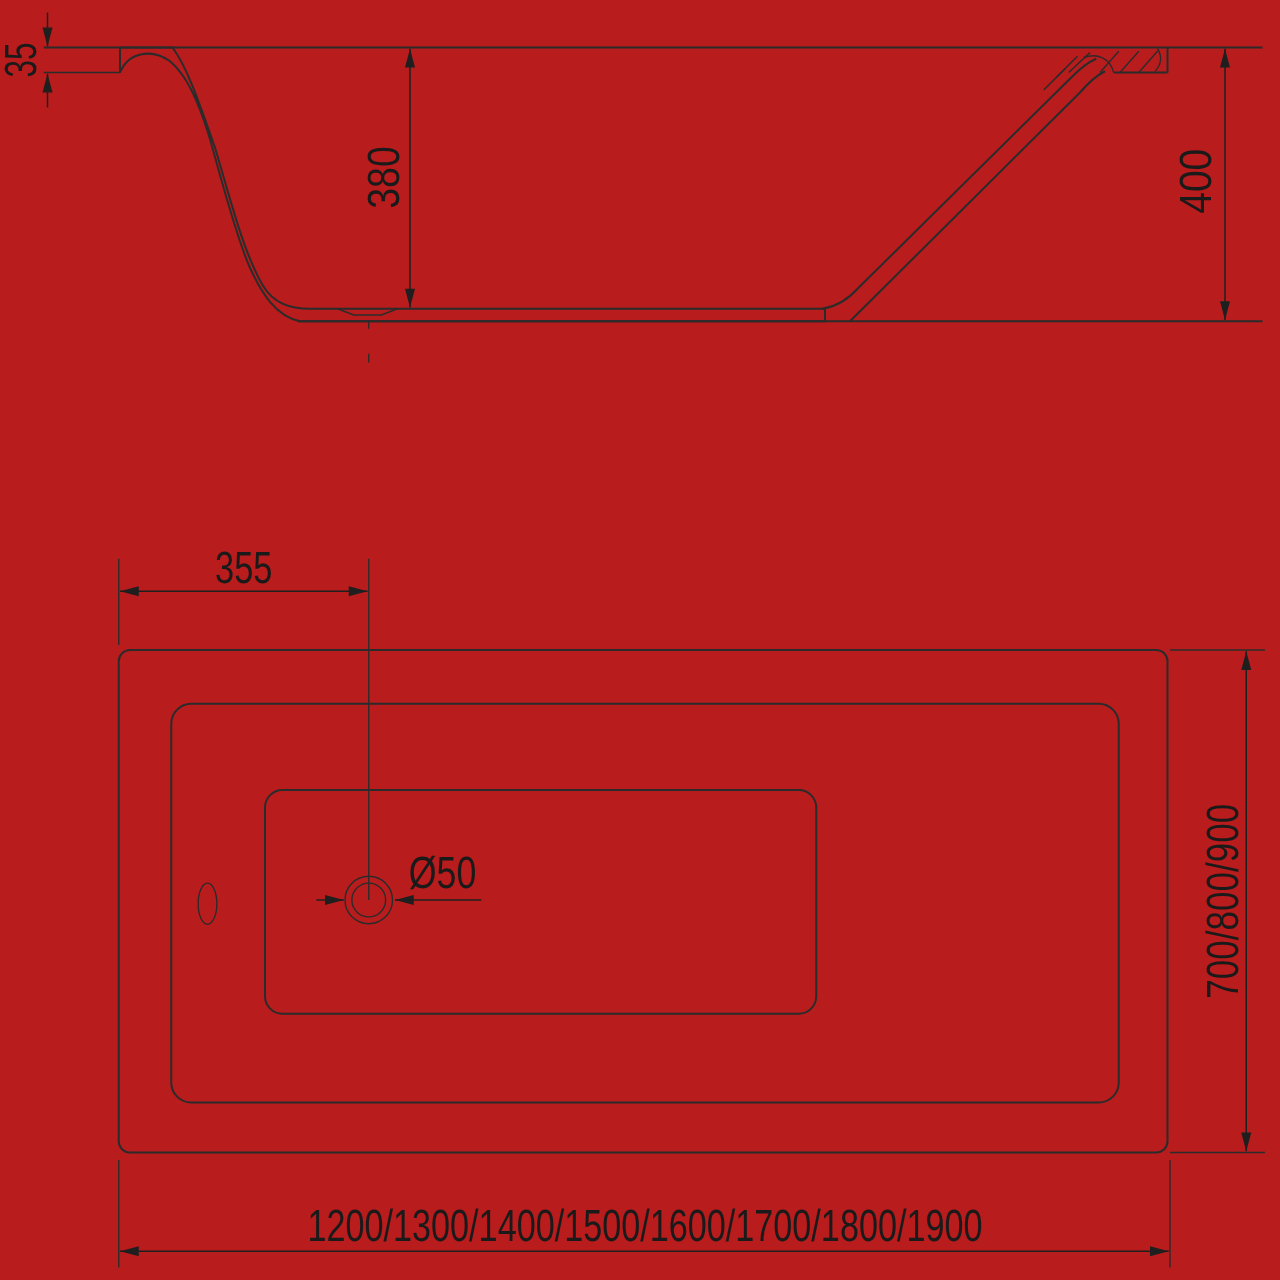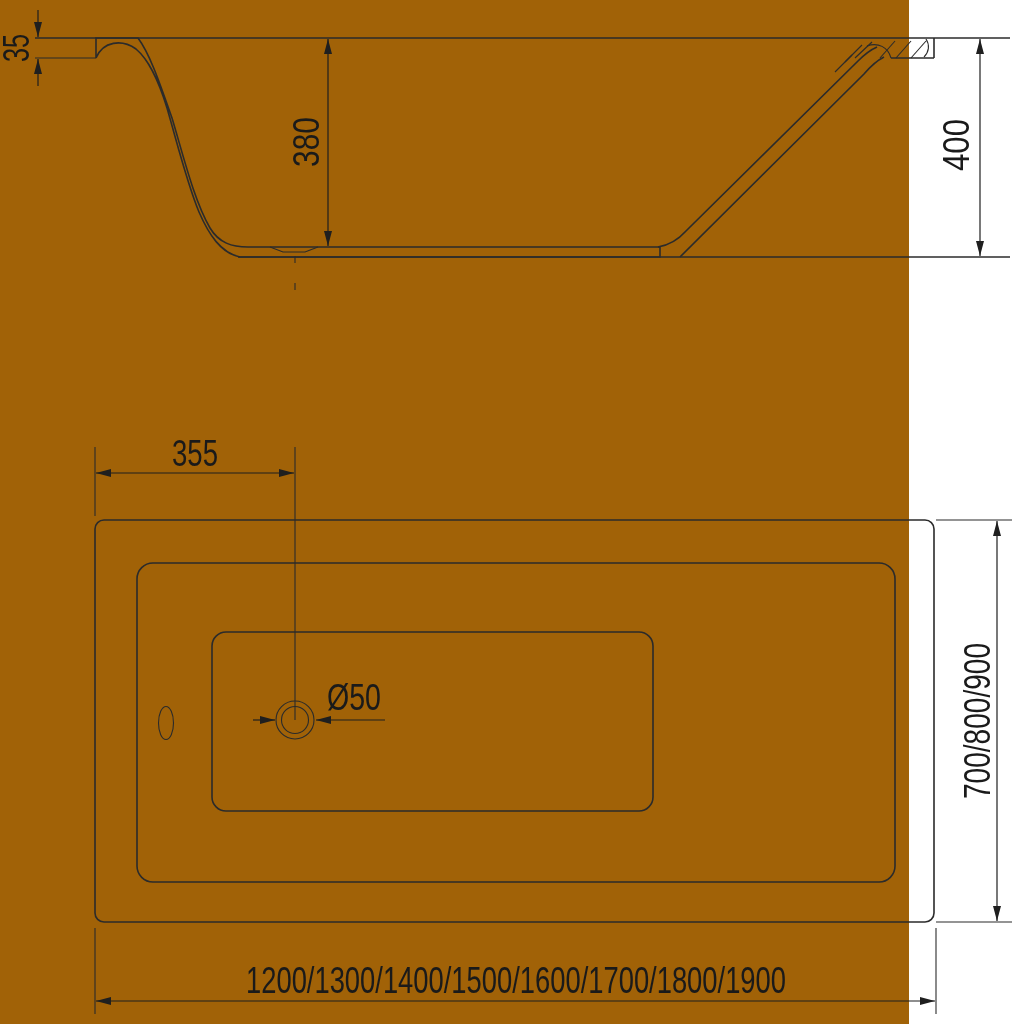--- a/index.html
+++ b/index.html
@@ -3,21 +3,21 @@
 <meta charset="utf-8">
 <style>
   html,body{margin:0;padding:0;}
   body{
     width:1024px;height:1024px;
     background:#ffffff;
     font-family:"Liberation Sans", sans-serif;
     overflow:hidden;
   }
   .drawing-stage{
-    position:relative;width:909px;height:1024px;background:#a16207;
+    position:relative;width:1024px;height:1024px;background:#b91c1c;
   }
   svg{display:block;}
   .outline{fill:none;stroke:#2b2b2b;stroke-width:1.6;}
   .thin{fill:none;stroke:#2b2b2b;stroke-width:1.1;}
   .dimline{fill:none;stroke:#1f1f1f;stroke-width:1.2;}
   .extline{fill:none;stroke:#2b2b2b;stroke-width:1.1;}
   .hatchline{stroke:#2b2b2b;stroke-width:1.1;}
   text{
     fill:#1a1a1a;
     font-family:"Liberation Sans", sans-serif;

